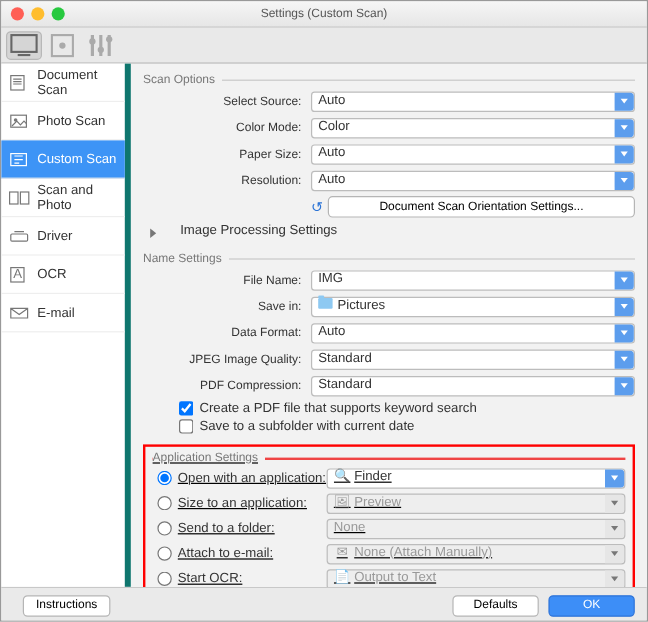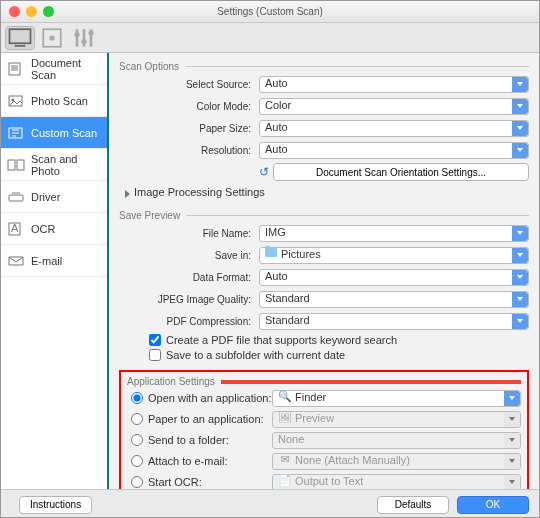--- a/index.html
+++ b/index.html
@@ -6,42 +6,42 @@
 body { background: #ececec; width: 540px; height: 518px; overflow: hidden; border: 1px solid #999; }
 .titlebar { height: 22px; background: linear-gradient(#f6f6f6,#e6e6e6); border-bottom: 1px solid #c8c8c8; position: relative; display: flex; align-items: center; justify-content: center; }
 .traffic { position: absolute; left: 8px; top: 5px; display: flex; gap: 6px; }
 .dot { width: 11px; height: 11px; border-radius: 50%; }
 .dot.r { background: #ff5f56; } .dot.y { background: #ffbd2e; } .dot.g { background: #27c93f; }
 .title { font-size: 10px; color: #555; }
 .toolbar { height: 30px; background: #e9e9e9; border-bottom: 1px solid #bfbfbf; display: flex; align-items: center; padding-left: 4px; gap: 2px; }
 .tbtn { width: 30px; height: 24px; border: 1px solid transparent; border-radius: 4px; display: flex; align-items: center; justify-content: center; color: #666; }
 .tbtn.active { background: #d5d5d5; border-color: #b8b8b8; }
 .content { display: flex; height: calc(518px - 22px - 30px - 30px); }
-.sidebar { width: 108px; background: #fff; border-right: 2px solid #0f766e; }
+.sidebar { width: 108px; background: #fff; border-right: 5px solid #0f766e; }
 .sitem { height: 32px; display: flex; align-items: center; padding-left: 6px; gap: 6px; border-bottom: 1px solid #eee; cursor: default; color: #333; }
 .sitem.active { background: #3d94f6; color: #fff; }
 .sicon { width: 18px; height: 14px; display: inline-flex; align-items: center; justify-content: center; }
 .sicon svg { width: 18px; height: 14px; }
 .pane { flex: 1; background: #f2f2f2; padding: 8px 10px 6px 10px; overflow-y: auto; }
 fieldset { border: none; border-top: 1px solid #c8c8c8; margin-bottom: 6px; }
 legend { color: #777; font-size: 10px; padding-right: 6px; }
 .row { display: flex; align-items: center; height: 20px; margin: 2px 0; }
 .lbl { width: 140px; text-align: right; padding-right: 8px; color: #333; font-size: 10px; }
 .sel { flex: 1; height: 17px; background: #fff; border: 1px solid #bcbcbc; border-radius: 3px; display: flex; align-items: flex-start; padding: 0 5px; font-size: 10px; color: #333; position: relative; }
 .sel.disabled { background: #eee; color: #999; }
 .sel .arrow { position: absolute; right: 0; top: 0; width: 16px; height: 100%; background: #5c9ded; border-radius: 0 3px 3px 0; display: flex; align-items: center; justify-content: center; }
 .sel .arrow::after { content: ""; border-left: 3px solid transparent; border-right: 3px solid transparent; border-top: 4px solid #fff; }
 .sel.disabled .arrow { background: #ccc; }
 .sel.grayarrow .arrow { background: #e6e6e6; }
 .sel.grayarrow .arrow::after { border-top-color: #777; }
 .btn { height: 18px; background: #fff; border: 1px solid #b5b5b5; border-radius: 4px; font-size: 10px; padding: 0 10px; display: inline-flex; align-items: center; justify-content: center; }
 .btn.primary { background: #3d8ef7; border-color: #2d73d8; color: #fff; }
 .chk { display: flex; align-items: flex-end; gap: 5px; font-size: 10px; color: #333; margin: 3px 0 3px 30px; }
 .chk input { width: 12px; height: 12px; }
-.disclosure { display: flex; align-items: flex-end; gap: 4px; color: #333; font-size: 10px; margin: 4px 0 6px 6px; }
+.disclosure { display: flex; align-items: flex-end; gap: 20px; color: #333; font-size: 10px; margin: 4px 0 6px 6px; }
 .tri { width: 0; height: 0; border-top: 4px solid transparent; border-bottom: 4px solid transparent; border-left: 5px solid #777; }
 .highlight { border: 2px solid #ff0000; padding: 4px 6px 6px 6px; margin-top: 2px; }
 .radio-row { display: flex; align-items: center; height: 20px; margin: 1px 0; }
 .radio-row .rl { display: flex; align-items: flex-start; width: 145px; gap: 5px; font-size: 10px; color: #333; padding-left: 4px; }
 .radio-row input[type=radio] { width: 12px; height: 12px; }
 .folder-ico { width: 12px; height: 9px; background: #8ec9f2; border-radius: 1px; display: inline-block; margin-right: 4px; position: relative; }
 .folder-ico::before { content: ""; position: absolute; top: -2px; left: 0; width: 5px; height: 2px; background: #8ec9f2; border-radius: 1px 1px 0 0; }
 .footer { height: 30px; border-top: 1px solid #c8c8c8; background: #eaeaea; display: flex; align-items: center; padding: 0 10px; }
 .footer .spacer { flex: 1; }
 .footer .btn { min-width: 72px; margin-left: 8px; justify-content: center; }
@@ -190,21 +190,21 @@
           <span class="refresh">↺</span>
           <div class="btn" style="flex:1;">Document Scan Orientation Settings...</div>
         </div>
       <div class="disclosure">
           <span class="tri"></span>
           <span>Image Processing Settings</span>
         </div>
     </fieldset>
 
     <fieldset>
-      <legend>Save Preview</legend>
+      <legend>Name Settings</legend>
       <div class="row">
           <div class="lbl">File Name:</div>
           <div class="sel">
             <span>IMG</span>
             <span class="arrow"></span>
           </div>
         </div>
       <div class="row">
           <div class="lbl">Save in:</div>
           <div class="sel">
@@ -238,37 +238,37 @@
           <input type="checkbox" checked="" style="">
           <span>Create a PDF file that supports keyword search</span>
         </label>
       <label class="chk">
           <input type="checkbox" style="">
           <span>Save to a subfolder with current date</span>
         </label>
     </fieldset>
 
     <div class="highlight">
-    <fieldset style="border-top:4px solid #ef4444;">
+    <fieldset style="border-top:2px solid #ef4444;text-decoration:underline;">
       <legend>Application Settings</legend>
       <div class="radio-row">
             <label class="rl">
               <input type="radio" name="app" checked="" style="">
               <span>Open with an application:</span>
             </label>
             <div class="sel" style="flex:1;">
               <span class="micon">🔍</span>
               <span>Finder</span>
               <span class="arrow"></span>
             </div>
           </div>
       <div class="radio-row">
             <label class="rl">
               <input type="radio" name="app" style="">
-              <span>Paper to an application:</span>
+              <span>Size to an application:</span>
             </label>
             <div class="sel disabled grayarrow" style="flex:1;">
               <span class="micon">🖼</span>
               <span>Preview</span>
               <span class="arrow"></span>
             </div>
           </div>
       <div class="radio-row">
             <label class="rl">
               <input type="radio" name="app" style="">

